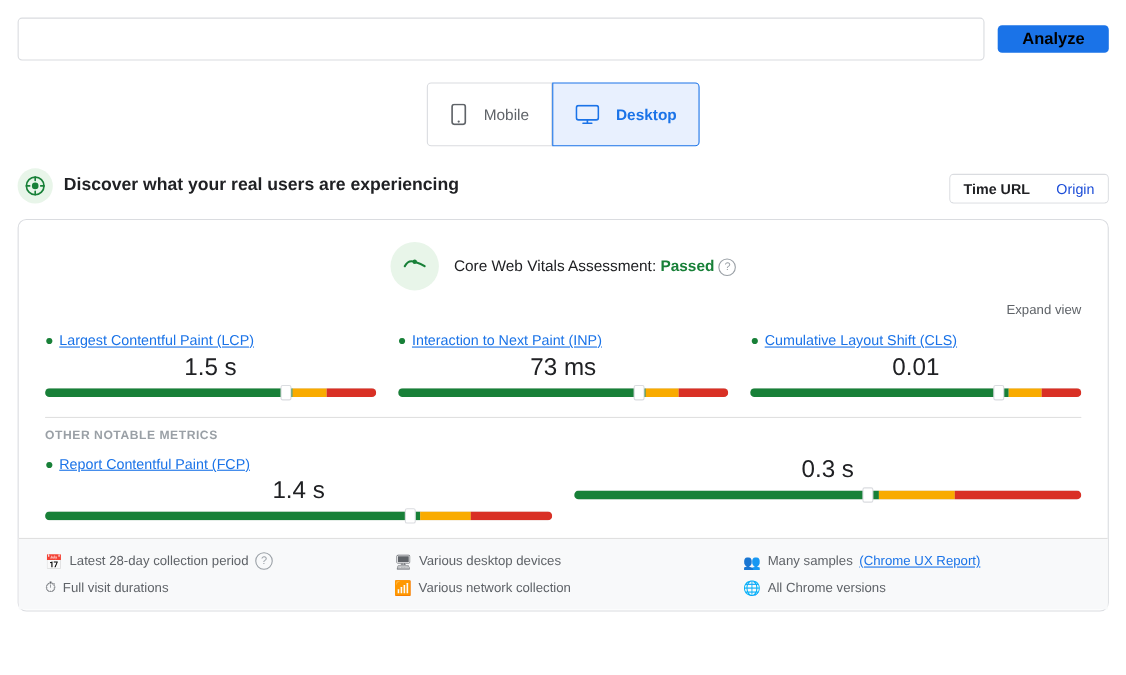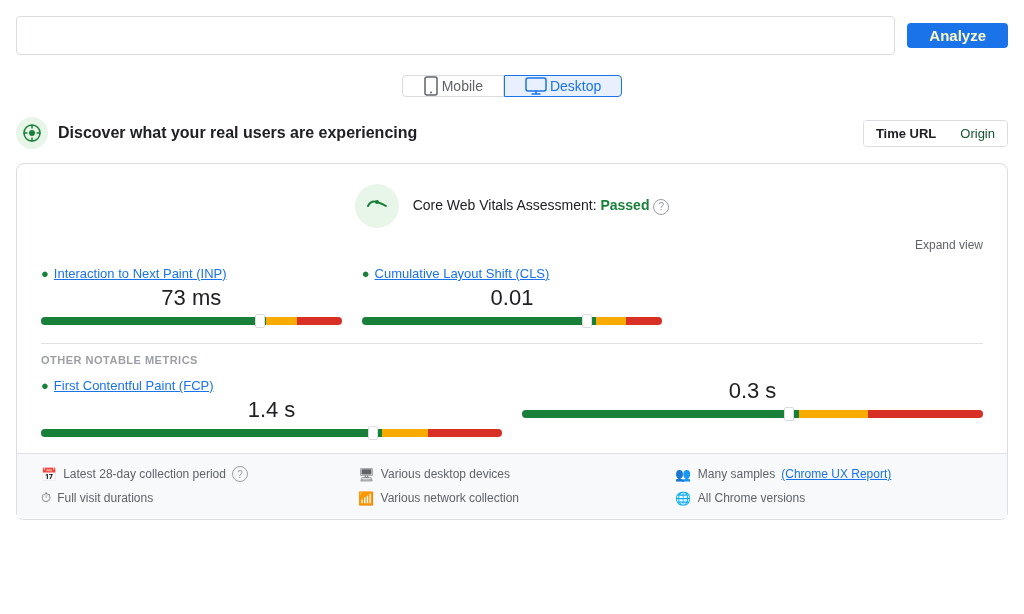--- a/index.html
+++ b/index.html
@@ -22,61 +22,61 @@
       flex: 1;
       padding: 10px 14px;
       border: 1.5px solid #dadce0;
       border-radius: 4px;
       font-size: 15px;
       color: #202124;
       outline: none;
     }
     .analyze-btn {
       background: #1a73e8;
-      color: #fef9c3;
+      color: #000000;
       border: none;
       border-radius: 4px;
       padding: 4px 22px;
       font-size: 15px;
       font-weight: 600;
       cursor: pointer;
       white-space: nowrap;
     }
 
     
     .device-toggle {
       display: flex;
       justify-content: center;
       gap: 0;
       margin-bottom: 20px;
     }
     .device-btn {
       display: flex;
       align-items: center;
-      gap: 3px;
-      padding: 0 20px;
+      gap: 15px;
+      padding: 18px 20px;
       border: 1.5px solid #dadce0;
       background: #fff;
       cursor: pointer;
       font-size: 14px;
       color: #5f6368;
     }
     .device-btn:first-child { border-radius: 4px 0 0 4px; }
     .device-btn:last-child { border-radius: 0 4px 4px 0; }
     .device-btn.active {
       background: #e8f0fe;
       color: #1a73e8;
       border-color: #1a73e8;
-      font-weight: 400;
+      font-weight: 700;
     }
 
     
     .discover-section {
       display: flex;
-      align-items: center;
+      align-items: flex-end;
       justify-content: space-between;
       margin-bottom: 14px;
       gap: 31px;
     }
     .discover-left {
       display: flex;
       align-items: center;
       gap: 10px;
     }
     .discover-icon {
@@ -99,21 +99,21 @@
       border: 1.5px solid #dadce0;
       border-radius: 4px;
       overflow: hidden;
     }
     .url-origin-btn {
       padding: 5px 12px;
       background: #fff;
       border: none;
       cursor: pointer;
       font-size: 13px;
-      color: #14532d;
+      color: #1d4ed8;
     }
     .url-origin-btn.active {
       background: #fff;
       color: #202124;
       font-weight: 600;
     }
 
     
     .main-card {
       border: 1.5px solid #dadce0;
@@ -327,20 +327,32 @@
     <div>
       <span>Core Web Vitals Assessment:</span>
       <span class="cwv-passed">Passed</span>
       <span class="info-icon">?</span>
     </div>
   </div>
 
   <div class="expand-view">Expand view</div>
 
   <div class="metrics-grid" id="metrics-grid">
+  <div class="metric-item">
+        <div class="metric-label">Largest Contentful Paint (LCP)</div>
+        <div class="metric-value">1.5 s</div>
+        <div class="progress-bar-wrapper">
+          <div class="progress-bar-track">
+            <div class="pb-green" style="width: 75%;"></div>
+            <div class="pb-yellow" style="width: 10%;"></div>
+            <div class="pb-red" style="width: 15%;"></div>
+          </div>
+          <div class="progress-marker" style="left: 73%;"></div>
+        </div>
+      </div>
       <div class="metric-item">
         <div class="metric-label">Interaction to Next Paint (INP)</div>
         <div class="metric-value">73 ms</div>
         <div class="progress-bar-wrapper">
           <div class="progress-bar-track">
             <div class="pb-green" style="width: 75%;"></div>
             <div class="pb-yellow" style="width: 10%;"></div>
             <div class="pb-red" style="width: 15%;"></div>
           </div>
           <div class="progress-marker" style="left: 73%;"></div>
@@ -358,21 +370,21 @@
           <div class="progress-marker" style="left: 75%;"></div>
         </div>
       </div>
     </div>
 
   <hr class="divider">
 
   <div class="other-metrics-label">OTHER NOTABLE METRICS</div>
   <div class="metrics-grid-2" id="other-metrics-grid">
   <div class="metric-item">
-        <div class="metric-label">First Contentful Paint (FCP)</div>
+        <div class="metric-label">Report Contentful Paint (FCP)</div>
         <div class="metric-value">1.4 s</div>
         <div class="progress-bar-wrapper">
           <div class="progress-bar-track">
             <div class="pb-green" style="width: 74%;"></div>
             <div class="pb-yellow" style="width: 10%;"></div>
             <div class="pb-red" style="width: 16%;"></div>
           </div>
           <div class="progress-marker" style="left: 72%;"></div>
         </div>
       </div>

